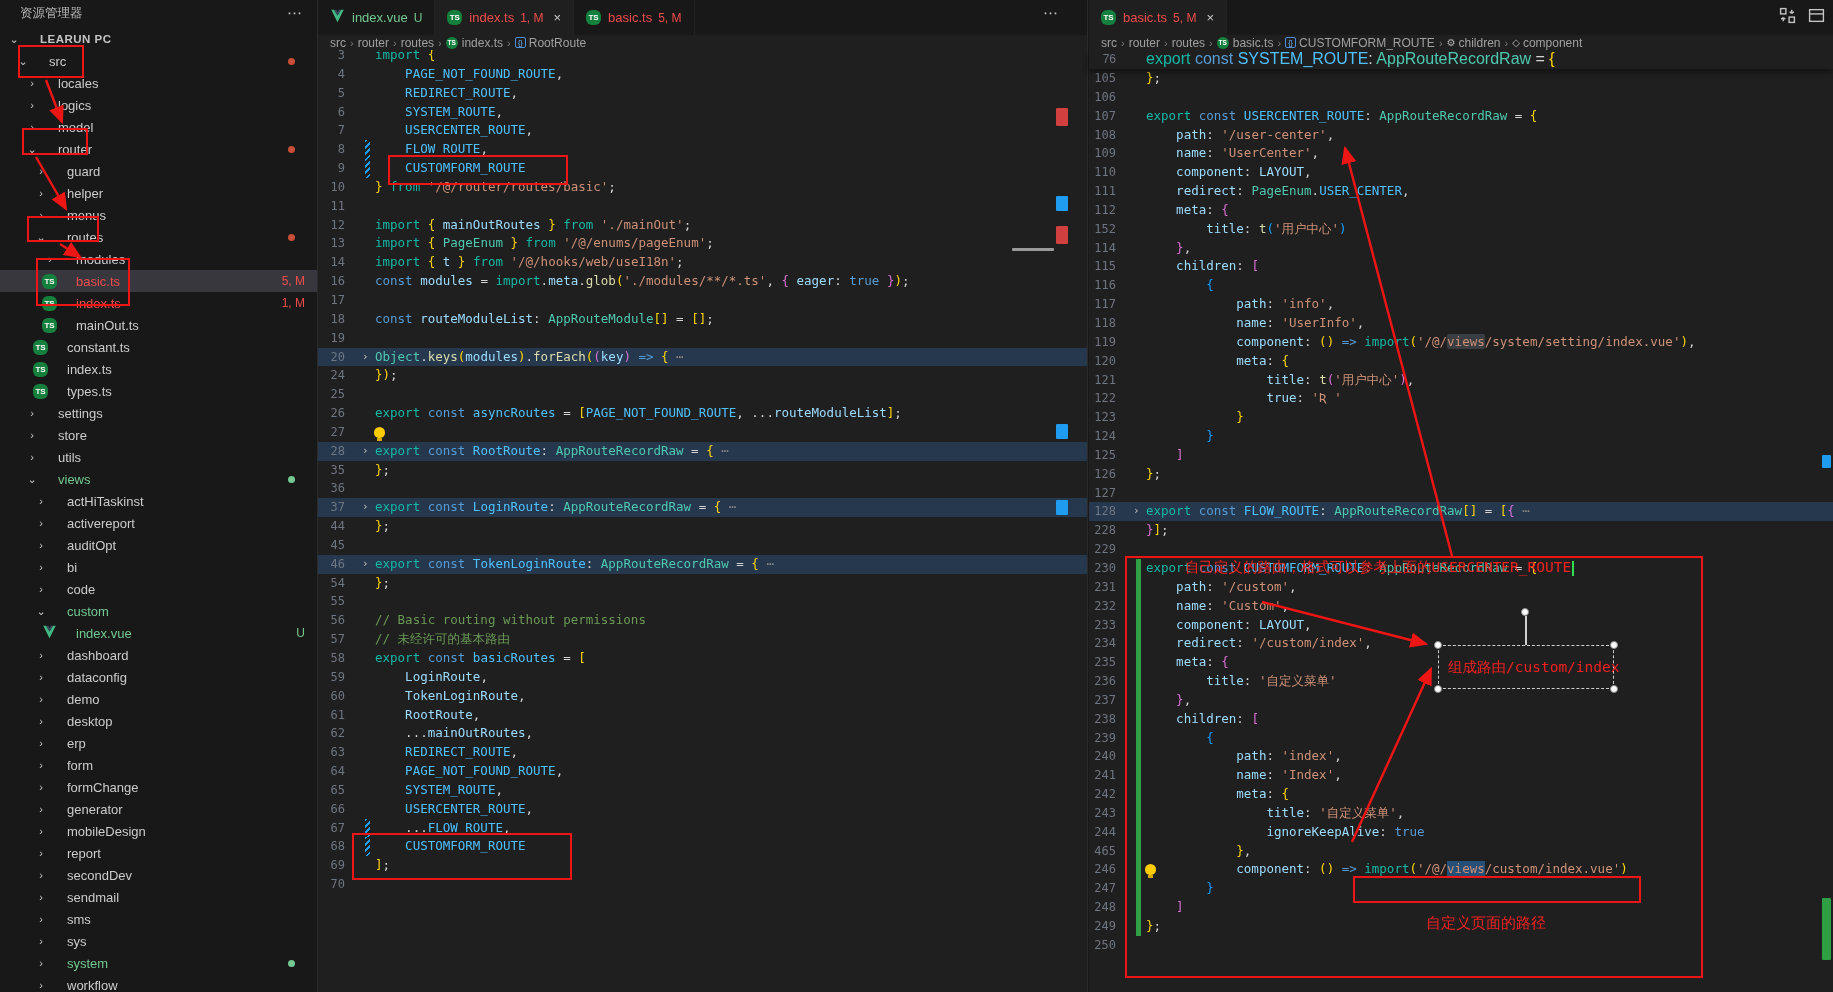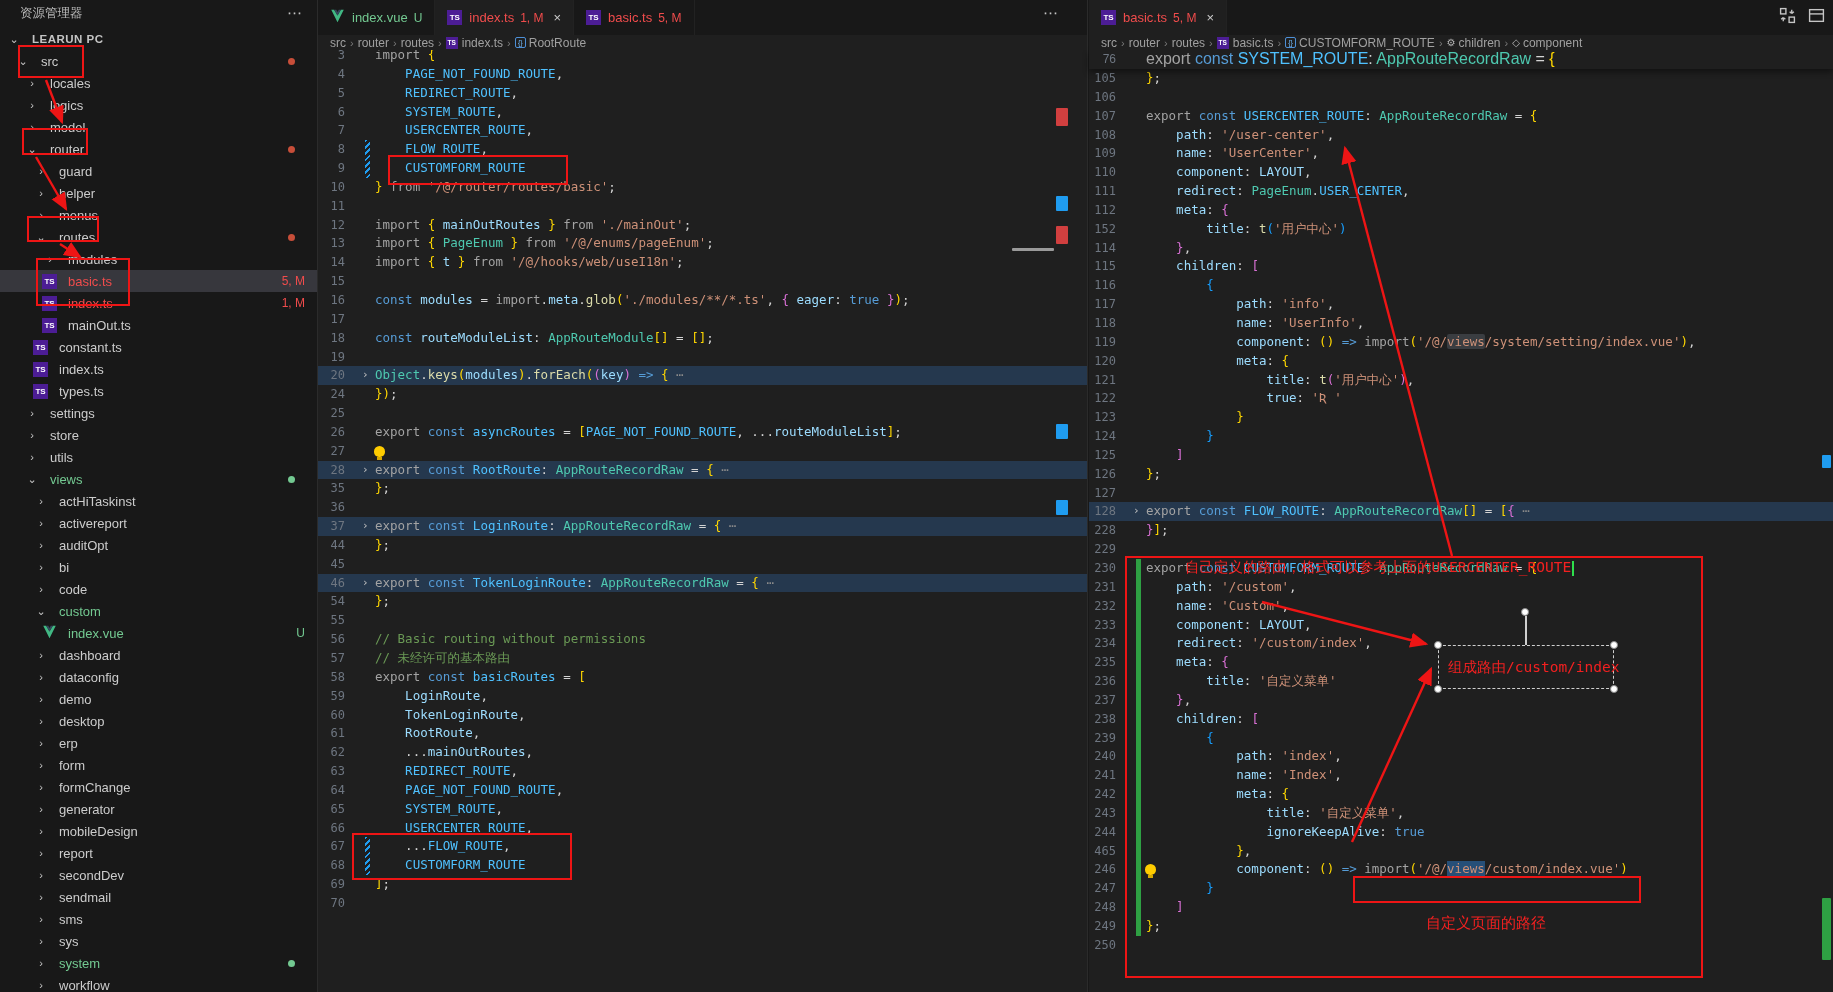--- a/index.html
+++ b/index.html
@@ -8,27 +8,27 @@
          font-family:"Liberation Sans", sans-serif; }
 
   
   #sidebar { position:absolute; left:0; top:0; width:318px; height:992px; background:#181818; border-right:1px solid #2b2b2b; }
   #sb-head { height:26px; display:flex; align-items:center; justify-content:space-between; padding:0 14px 0 20px; color:#bbb; font-size:12.5px; }
   #sb-more { color:#c5c5c5; font-size:15px; letter-spacing:1px; cursor:pointer; }
   #tree { position:absolute; top:28px; left:0; right:0; }
   .trow { position:relative; height:22px; display:flex; align-items:center; font-size:13px; color:#cccccc; cursor:pointer; white-space:nowrap; }
   .trow.sel { background:#37373d; }
   .trow .chev { width:16px; flex:0 0 16px; text-align:center; color:#c5c5c5; font-size:11px; display:inline-block; }
-  .trow .lbl { margin-left:10px; }
+  .trow .lbl { margin-left:18px; }
   .trow.root .lbl { font-weight:bold; font-size:11.5px; letter-spacing:.5px; color:#c5c5c5; }
   .trow .badge { position:absolute; right:12px; font-size:12px; }
   .trow .dot { position:absolute; right:22px; width:7px; height:7px; border-radius:50%; }
   .c-red { color:#f14c4c !important; }
   .c-green { color:#73c991 !important; }
-  .tsicon { width:15px; height:15px; flex:0 0 15px; background:#4c1d95; border-radius:0; color:#fff; font-size:8px; font-weight:bold; display:flex; align-items:center; justify-content:center; margin-right:1px; }
+  .tsicon { width:15px; height:15px; flex:0 0 15px; background:#15803d; border-radius:6px; color:#fff; font-size:8px; font-weight:bold; display:flex; align-items:center; justify-content:center; margin-right:1px; }
   .vueicon { width:15px; height:14px; flex:0 0 15px; margin-right:1px; }
 
   
   .egroup { position:absolute; top:0; height:992px; background:#1f1f1f; }
   #ed1 { left:318px; width:770px; border-right:1px solid #2b2b2b; }
   #ed2 { left:1089px; width:744px; }
   .tabbar { position:relative; height:35px; background:#181818; display:flex; }
   .tab { height:35px; display:flex; align-items:center; gap:6px; padding:0 12px; font-size:13px; background:#181818; border-right:1px solid #222; color:#969696; cursor:pointer; }
   .tab.active { background:#1f1f1f; }
   .tab .badge { font-size:12px; }
@@ -48,21 +48,21 @@
   #ed1 .codearea { top:50px; }
   #ed2 .codearea { top:50px; }
   .crow { position:relative; height:18.85px; line-height:18.85px; display:flex; white-space:pre; }
   .crow.hl { background:#25384e; }
   .crow .num { width:40px; flex:0 0 40px; text-align:right; padding-right:13px; color:#6e7681; font-size:12px; }
   .crow .fold { position:absolute; left:44px; color:#c5c5c5; font-size:11px; }
   .crow .gmark { position:absolute; left:47px; top:0; bottom:0; width:5px; }
   .gmark.mod { background:repeating-linear-gradient(135deg,#1f9cf0 0 2px,transparent 2px 4.5px); }
   .gmark.add { background:#2ea043; }
   .crow .code { padding-left:17px; }
-  .tk-p{color:#a3a3a3}.tk-b{color:#569CD6}.tk-v{color:#9CDCFE}.tk-c{color:#4FC1FF}
+  .tk-p{color:#14b8a6}.tk-b{color:#569CD6}.tk-v{color:#9CDCFE}.tk-c{color:#4FC1FF}
   .tk-t{color:#4EC9B0}.tk-s{color:#CE9178}.tk-f{color:#DCDCAA}.tk-m{color:#6A9955}
   .tk-w{color:#D4D4D4}.tk-y{color:#FFD700}.tk-o{color:#DA70D6}.tk-u{color:#179FFF}
   .tk-d{color:#8a8a8a}
   .tk-shlg{color:#CE9178;background:#3a3d41;border-radius:2px}
   .tk-shlb{color:#CE9178;background:#264f78}
   .bulb { position:absolute; width:11px; height:11px; background:#ffcc00; border-radius:50% 50% 45% 45%; top:4px; }
   .bulb:after { content:""; position:absolute; left:3px; bottom:-3px; width:5px; height:3px; background:#d7a900; }
   #sticky76 { position:absolute; top:50px; left:0; right:0; height:19px; background:#1f1f1f; z-index:2; box-shadow:0 3px 6px rgba(0,0,0,.45); }
 
   
@@ -334,21 +334,20 @@
       <div class="crow"><span class="num">5</span><span class="code"><span class="tk-w">    </span><span class="tk-c">REDIRECT_ROUTE</span><span class="tk-w">,</span></span></div>
       <div class="crow"><span class="num">6</span><span class="code"><span class="tk-w">    </span><span class="tk-c">SYSTEM_ROUTE</span><span class="tk-w">,</span></span></div>
       <div class="crow"><span class="num">7</span><span class="code"><span class="tk-w">    </span><span class="tk-c">USERCENTER_ROUTE</span><span class="tk-w">,</span></span></div>
       <div class="crow"><span class="num">8</span><div class="gmark mod"></div><span class="code"><span class="tk-w">    </span><span class="tk-c">FLOW_ROUTE</span><span class="tk-w">,</span></span></div>
       <div class="crow"><span class="num">9</span><div class="gmark mod"></div><span class="code"><span class="tk-w">    </span><span class="tk-c">CUSTOMFORM_ROUTE</span></span></div>
       <div class="crow"><span class="num">10</span><span class="code"><span class="tk-y">}</span><span class="tk-w"> </span><span class="tk-p">from</span><span class="tk-w"> </span><span class="tk-s">'/@/router/routes/basic'</span><span class="tk-w">;</span></span></div>
       <div class="crow"><span class="num">11</span><span class="code"></span></div>
       <div class="crow"><span class="num">12</span><span class="code"><span class="tk-p">import</span><span class="tk-w"> </span><span class="tk-y">{</span><span class="tk-w"> </span><span class="tk-v">mainOutRoutes</span><span class="tk-w"> </span><span class="tk-y">}</span><span class="tk-w"> </span><span class="tk-p">from</span><span class="tk-w"> </span><span class="tk-s">'./mainOut'</span><span class="tk-w">;</span></span></div>
       <div class="crow"><span class="num">13</span><span class="code"><span class="tk-p">import</span><span class="tk-w"> </span><span class="tk-y">{</span><span class="tk-w"> </span><span class="tk-t">PageEnum</span><span class="tk-w"> </span><span class="tk-y">}</span><span class="tk-w"> </span><span class="tk-p">from</span><span class="tk-w"> </span><span class="tk-s">'/@/enums/pageEnum'</span><span class="tk-w">;</span></span></div>
       <div class="crow"><span class="num">14</span><span class="code"><span class="tk-p">import</span><span class="tk-w"> </span><span class="tk-y">{</span><span class="tk-w"> </span><span class="tk-v">t</span><span class="tk-w"> </span><span class="tk-y">}</span><span class="tk-w"> </span><span class="tk-p">from</span><span class="tk-w"> </span><span class="tk-s">'/@/hooks/web/useI18n'</span><span class="tk-w">;</span></span></div>
-      <div class="crow"><span class="num">15</span><span class="code"></span></div>
       <div class="crow"><span class="num">16</span><span class="code"><span class="tk-b">const</span><span class="tk-w"> </span><span class="tk-v">modules</span><span class="tk-w"> = </span><span class="tk-p">import</span><span class="tk-w">.</span><span class="tk-v">meta</span><span class="tk-w">.</span><span class="tk-f">glob</span><span class="tk-y">(</span><span class="tk-s">'./modules/**/*.ts'</span><span class="tk-w">, </span><span class="tk-o">{</span><span class="tk-w"> </span><span class="tk-v">eager</span><span class="tk-w">: </span><span class="tk-b">true</span><span class="tk-w"> </span><span class="tk-o">}</span><span class="tk-y">)</span><span class="tk-w">;</span></span></div>
       <div class="crow"><span class="num">17</span><span class="code"></span></div>
       <div class="crow"><span class="num">18</span><span class="code"><span class="tk-b">const</span><span class="tk-w"> </span><span class="tk-v">routeModuleList</span><span class="tk-w">: </span><span class="tk-t">AppRouteModule</span><span class="tk-y">[]</span><span class="tk-w"> = </span><span class="tk-y">[]</span><span class="tk-w">;</span></span></div>
       <div class="crow"><span class="num">19</span><span class="code"></span></div>
       <div class="crow hl"><span class="num">20</span><span class="fold">›</span><span class="code"><span class="tk-t">Object</span><span class="tk-w">.</span><span class="tk-f">keys</span><span class="tk-y">(</span><span class="tk-v">modules</span><span class="tk-y">)</span><span class="tk-w">.</span><span class="tk-f">forEach</span><span class="tk-y">(</span><span class="tk-o">(</span><span class="tk-v">key</span><span class="tk-o">)</span><span class="tk-w"> </span><span class="tk-b">=&gt;</span><span class="tk-w"> </span><span class="tk-y">{</span><span class="tk-d"> ⋯</span></span></div>
       <div class="crow"><span class="num">24</span><span class="code"><span class="tk-y">})</span><span class="tk-w">;</span></span></div>
       <div class="crow"><span class="num">25</span><span class="code"></span></div>
       <div class="crow"><span class="num">26</span><span class="code"><span class="tk-p">export</span><span class="tk-w"> </span><span class="tk-b">const</span><span class="tk-w"> </span><span class="tk-c">asyncRoutes</span><span class="tk-w"> = </span><span class="tk-y">[</span><span class="tk-c">PAGE_NOT_FOUND_ROUTE</span><span class="tk-w">, ...</span><span class="tk-v">routeModuleList</span><span class="tk-y">]</span><span class="tk-w">;</span></span></div>
       <div class="crow"><span class="num">27</span><div class="bulb" style="left: 56px;"></div><span class="code"></span></div>
       <div class="crow hl"><span class="num">28</span><span class="fold">›</span><span class="code"><span class="tk-p">export</span><span class="tk-w"> </span><span class="tk-b">const</span><span class="tk-w"> </span><span class="tk-c">RootRoute</span><span class="tk-w">: </span><span class="tk-t">AppRouteRecordRaw</span><span class="tk-w"> = </span><span class="tk-y">{</span><span class="tk-d"> ⋯</span></span></div>

